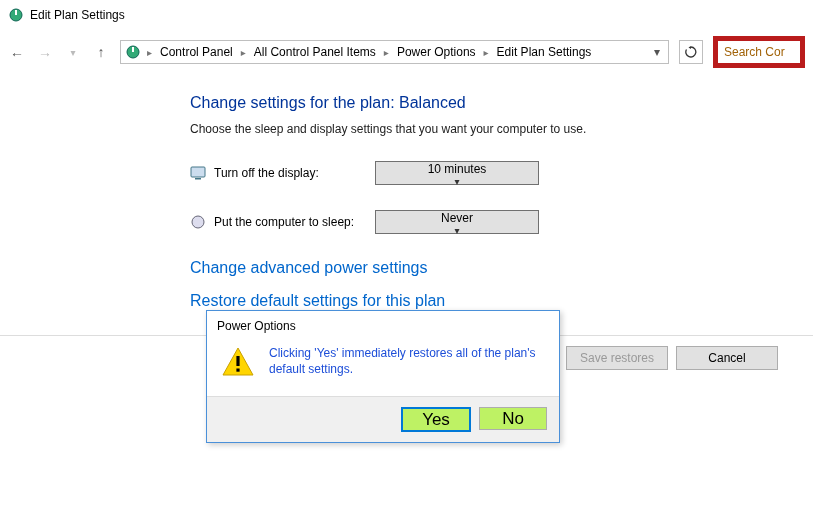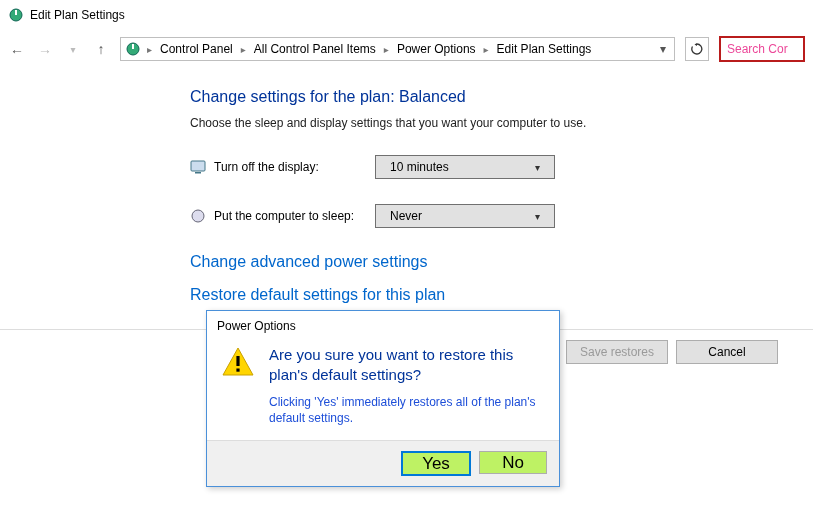--- a/index.html
+++ b/index.html
@@ -63,26 +63,26 @@
     height: 22px;
     border: 1px solid #bfbfbf;
     background: #fff;
     display: flex;
     align-items: center;
     justify-content: center;
     cursor: pointer;
   }
   .search-box {
     width: 70px;
-    border: 2px solid #b91c1c;
+    border: 5px solid #b91c1c;
     height: 22px;
     padding: 0 6px;
     display: flex;
     align-items: center;
-    color: #ec4899;
+    color: #a16207;
     overflow: hidden;
     white-space: nowrap;
   }
   
   .content {
     padding: 20px 0 0 190px;
   }
   .page-title {
     color: #003399;
     font-size: 16px;
@@ -107,22 +107,23 @@
   }
   .row-icon { width: 16px; height: 16px; }
   .dropdown {
     width: 150px;
     height: 22px;
     border: 1px solid #707070;
     background: #e1e1e1;
     display: flex;
     align-items: center;
     justify-content: space-between;
-    padding: 0 14px;
-    cursor: pointer;
+    padding: 0 6px;
+    cursor: pointer;
+    flex-direction: column;
   }
   .dropdown .caret { font-size: 10px; color: #333; }
   .link {
     color: #0066cc;
     cursor: pointer;
     font-size: 16px;
   }
   .link.underline { }
   .links-block { margin-top: 10px; }
   .links-block .link { display: inline-block; margin-bottom: 15px; }
@@ -307,21 +308,20 @@
   <div class="dialog-title">Power Options</div>
   <div class="dialog-body">
     <span class="warn-icon">
       <svg width="34" height="34" viewBox="0 0 34 34">
         <path d="M17 3 L32 30 L2 30 Z" fill="#ffd500" stroke="#c9a000" stroke-width="1"></path>
         <rect x="15.4" y="11" width="3.2" height="10" fill="#000"></rect>
         <rect x="15.4" y="23.5" width="3.2" height="3.2" fill="#000"></rect>
       </svg>
     </span>
     <div class="dialog-text">
-      <h>Are you sure you want to restore this plan's default settings?</h>
       <p>Clicking 'Yes' immediately restores all of the plan's default settings.</p>
     </div>
   </div>
   <div class="dialog-actions">
     <div class="dbtn default">Yes</div>
     <div class="dbtn">No</div>
   </div>
 </div>
 
 </body></html>

